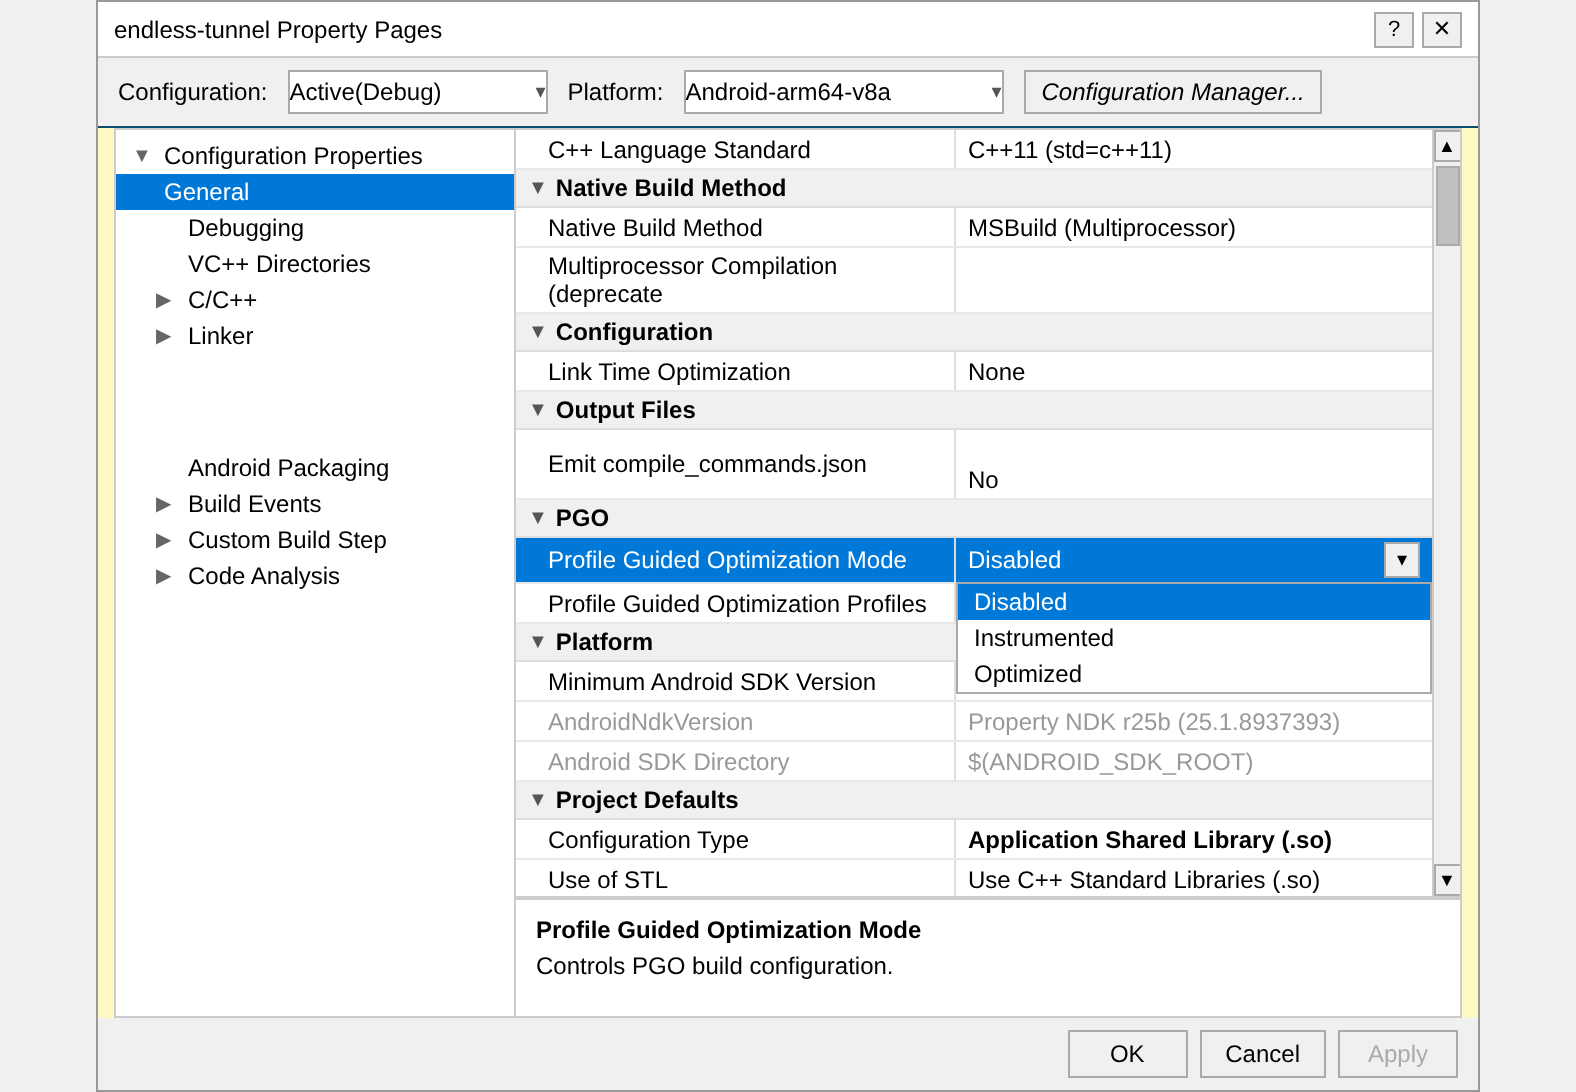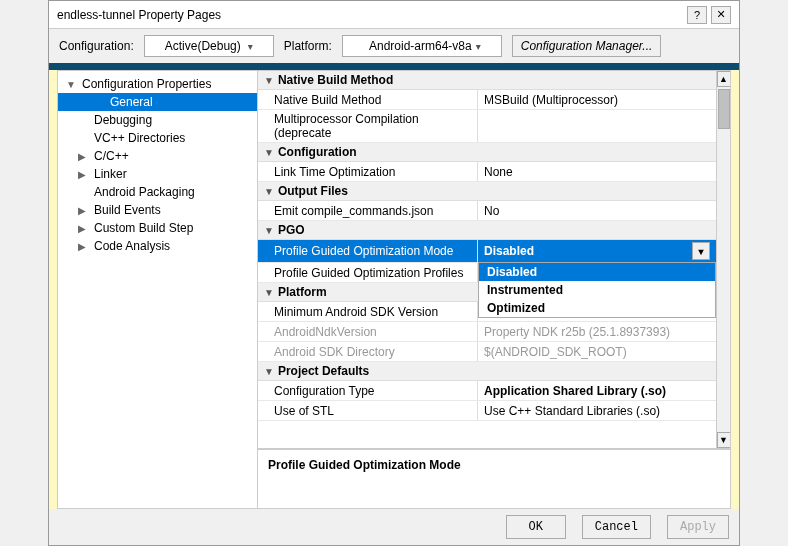--- a/index.html
+++ b/index.html
@@ -49,32 +49,32 @@
       justify-content: center;
       cursor: pointer;
       font-size: 11px;
     }
     .config-row {
       display: flex;
       align-items: center;
       padding: 6px 10px;
       gap: 10px;
       background: #f0f0f0;
-      border-bottom: 7px solid #0c4a6e;
+      border-bottom: 1px solid #0c4a6e;
     }
     .config-label {
       font-size: 12px;
       color: #000;
     }
     .config-dropdown {
       height: 22px;
       border: 1px solid #aaa;
       background: #fff;
       font-size: 12px;
-      padding: 0 20px;
+      padding: 0 0;
       display: flex;
       align-items: center;
       justify-content: space-between;
       cursor: pointer;
       min-width: 130px;
     }
     .config-dropdown-arrow {
       font-size: 10px;
       color: #555;
       margin-left: 4px;
@@ -239,23 +239,22 @@
       margin-bottom: 4px;
     }
     .description-text {
       font-size: 12px;
       color: #000;
     }
     .bottom-buttons {
       display: flex;
       justify-content: flex-end;
       padding: 6px 10px;
-      gap: 16px;
-      background: #f0f0f0;
-      font-family: Liberation Mono, monospace;
+      gap: 6px;
+      background: #f0f0f0;
     }
     .bottom-btn {
       height: 24px;
       min-width: 60px;
       background: #f0f0f0;
       border: 1px solid #aaa;
       font-size: 12px;
       padding: 0 12px;
       cursor: pointer;
       display: flex;
@@ -299,75 +298,81 @@
     </div>
   </div>
 
   <div class="config-row">
     <span class="config-label">Configuration:</span>
     <div class="config-dropdown">
       <span>Active(Debug)</span>
       <span class="config-dropdown-arrow">▾</span>
     </div>
     <span class="config-label">Platform:</span>
-    <div class="config-dropdown" style="min-width:160px;justify-content:flex-end;">
+    <div class="config-dropdown" style="min-width:160px;">
       <span>Android-arm64-v8a</span>
       <span class="config-dropdown-arrow">▾</span>
     </div>
     <div class="config-manager-btn">Configuration Manager...</div>
   </div>
 
   <div class="main-content">
 
     <div class="sidebar">
     <div class="sidebar-item parent" style="">
           <span class="expand-icon">▼</span>
           <span>Configuration Properties</span>
         </div>
-        <div class="sidebar-item selected" style="padding-left: 36px; align-items: center;">
+        <div class="sidebar-item selected" style="padding-left: 8px; align-items: center;">
           <span style="width: 12px; display: inline-block;"></span>
           <span>General</span>
         </div>
         <div class="sidebar-item" style="padding-left: 20px;">
           <span style="width: 12px; display: inline-block;"></span>
           <span>Debugging</span>
         </div>
         <div class="sidebar-item" style="padding-left: 20px;">
           <span style="width: 12px; display: inline-block;"></span>
           <span>VC++ Directories</span>
         </div>
         <div class="sidebar-item" style="padding-left: 20px;">
           <span class="expand-icon">▶</span>
           <span>C/C++</span>
         </div>
         <div class="sidebar-item" style="padding-left: 20px;">
           <span class="expand-icon">▶</span>
           <span>Linker</span>
         </div>
-        <div class="sidebar-item" style="padding-left: 20px;">
+        <div class="sidebar-item" style="padding-left: 20px; margin-top: 48px;">
           <span style="width: 12px; display: inline-block;"></span>
           <span>Android Packaging</span>
         </div>
         <div class="sidebar-item" style="padding-left: 20px;">
           <span class="expand-icon">▶</span>
           <span>Build Events</span>
         </div>
         <div class="sidebar-item" style="padding-left: 20px;">
           <span class="expand-icon">▶</span>
           <span>Custom Build Step</span>
         </div>
         <div class="sidebar-item" style="padding-left: 20px;">
           <span class="expand-icon">▶</span>
           <span>Code Analysis</span>
         </div>
       </div>
 
     <div class="content-area">
       <div class="prop-table-wrap">
         <div class="property-table">
+        <div class="prop-row">
+              <div class="prop-name">C++ Language Standard</div>
+              <div class="prop-value" style="position: relative;">
+                <span>C++11 (std=c++11)</span>
+              </div>
+            </div>
             <div class="prop-section-header">
               <span class="prop-section-arrow">▼</span>
               <span>Native Build Method</span>
             </div>
             <div class="prop-row">
               <div class="prop-name">Native Build Method</div>
               <div class="prop-value" style="position: relative;">
                 <span>MSBuild (Multiprocessor)</span>
               </div>
             </div>
@@ -386,31 +391,31 @@
               <div class="prop-value" style="position: relative; text-align: center;">
                 <span>None</span>
               </div>
             </div>
             <div class="prop-section-header">
               <span class="prop-section-arrow">▼</span>
               <span>Output Files</span>
             </div>
             <div class="prop-row">
               <div class="prop-name">Emit compile_commands.json</div>
-              <div class="prop-value" style="position: relative;">
+              <div class="prop-value" style="position: relative; margin-top: 16px;">
                 <span>No</span>
               </div>
             </div>
             <div class="prop-section-header">
               <span class="prop-section-arrow">▼</span>
               <span>PGO</span>
             </div>
             <div class="prop-row dropdown-open">
               <div class="prop-name">Profile Guided Optimization Mode</div>
-              <div class="prop-value" style="position: relative; font-weight: bold;">
+              <div class="prop-value" style="position: relative;">
                 <span>Disabled</span>
                 <div class="prop-value-dropdown-btn" style="color: rgb(0, 0, 0);">▾</div>
                 <div class="dropdown-list">
                   <div class="dropdown-list-item active">Disabled</div>
                   <div class="dropdown-list-item">Instrumented</div>
                   <div class="dropdown-list-item">Optimized</div>
                 </div>
               </div>
             </div>
             <div class="prop-row">
@@ -460,20 +465,21 @@
           </div>
         <div class="scrollbar-track">
           <div style="width:14px;height:16px;background:#f0f0f0;border:1px solid #aaa;display:flex;align-items:center;justify-content:center;font-size:9px;cursor:pointer;">▲</div>
           <div class="scrollbar-thumb" style="height:40px;margin-top:2px;"></div>
           <div style="width:14px;height:16px;background:#f0f0f0;border:1px solid #aaa;display:flex;align-items:center;justify-content:center;font-size:9px;cursor:pointer;margin-top:auto;">▼</div>
         </div>
       </div>
 
       <div class="description-panel">
         <div class="description-title">Profile Guided Optimization Mode</div>
+        <div class="description-text">Controls PGO build configuration.</div>
       </div>
     </div>
   </div>
 
   <div class="bottom-buttons">
     <div class="bottom-btn">OK</div>
     <div class="bottom-btn">Cancel</div>
     <div class="bottom-btn disabled">Apply</div>
   </div>
 </div>

